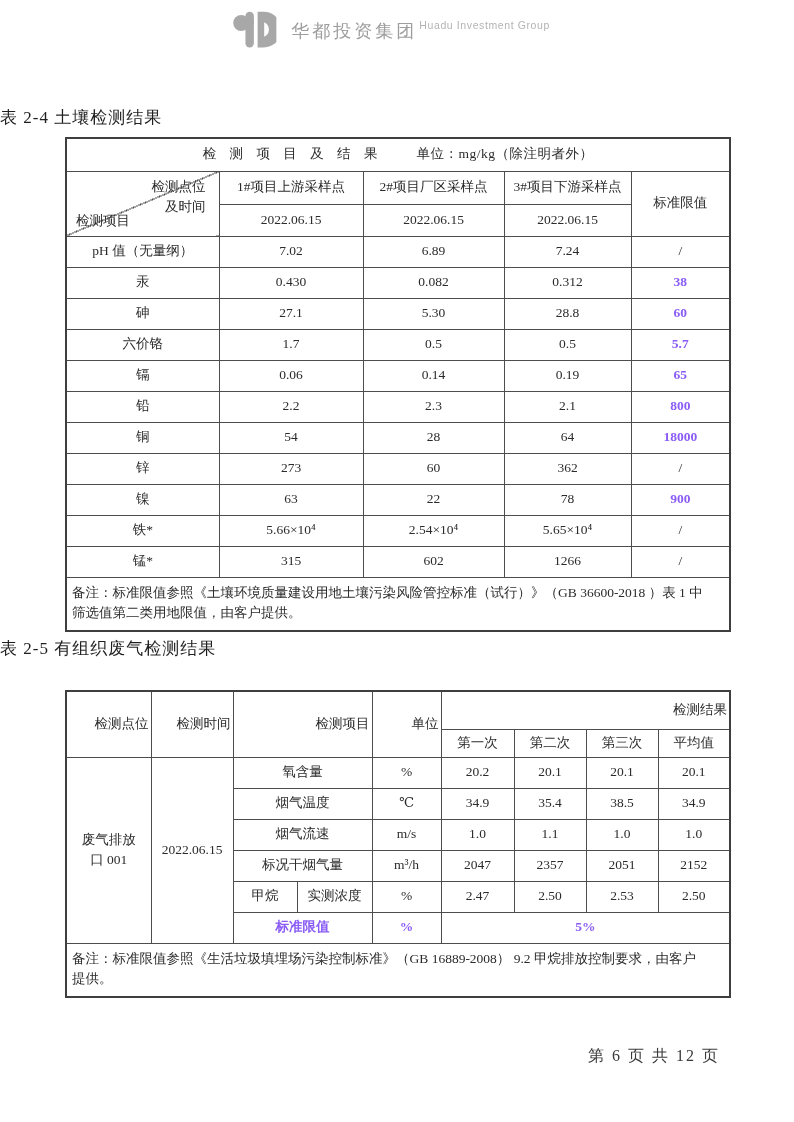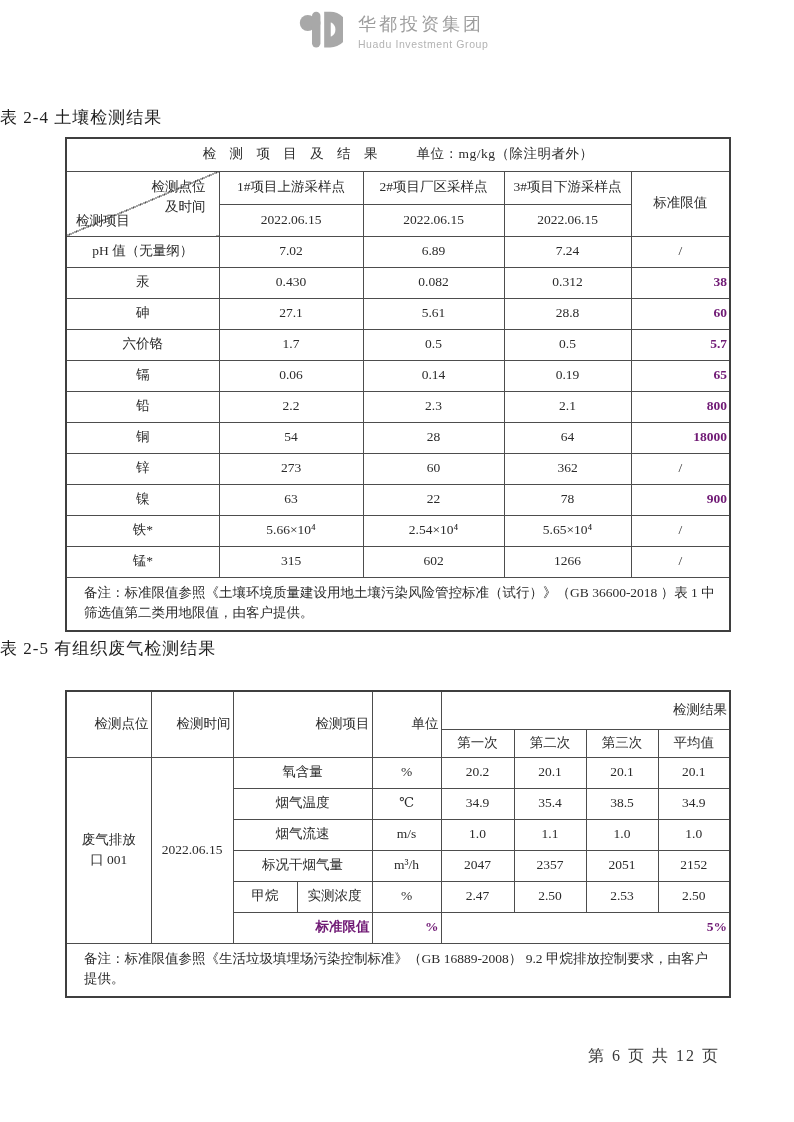--- a/index.html
+++ b/index.html
@@ -11,21 +11,21 @@
     font-family:"Liberation Serif","DejaVu Serif",serif;
     color:#2b2b2b;
     overflow:hidden;
   }
 
   
   .logo {
     position:absolute; top:8px; left:50%; transform:translateX(-52%);
     display:flex; align-items:center; gap:15px;
   }
-  .logo-text { display:flex; flex-direction:column; gap:2px; }
+  .logo-text { display:flex; gap:2px; }
   .logo-cn {
     font-family:"Liberation Sans","DejaVu Sans",sans-serif;
     font-size:18px; color:#9d9d9d; letter-spacing:3px;
   }
   .logo-en {
     font-family:"Liberation Sans","DejaVu Sans",sans-serif;
     font-size:10.5px; color:#b3b3b3; letter-spacing:0.6px;
   }
 
   
@@ -44,27 +44,27 @@
   }
   #table-soil { top:137px; }
   #table-gas  { top:690px; }
   td {
     border:1px solid #4d4d4d;
     text-align:center; vertical-align:middle;
     padding:0 2px;
     line-height:1.25;
   }
   table { border:2px solid #3f3f3f; }
-  .b { font-weight:bold; color:#701a75;text-align:right; }
+  .b { font-weight:bold; color:#8b5cf6; }
   tr.h1 td { height:33px; letter-spacing:0.5px; }
   tr.h2 td { height:33px; }
   tr.h3 td { height:32px; }
   tr.dr td { height:31px; }
   td.note {
-    text-align:left; padding:5px 9px 6px 17px;
+    text-align:left; padding:5px 9px 6px 5px;
     font-size:13.5px; line-height:1.55; height:auto;
   }
   .hsp { display:inline-block; width:34px; }
 
   
   td.corner {
     position:relative; padding:0;
     background-image:linear-gradient(to bottom right,
       transparent 49.55%, #4d4d4d 49.55%, #4d4d4d 50.45%, transparent 50.45%);
   }
@@ -153,21 +153,21 @@
       <tr class="dr">
         <td>汞</td>
         <td>0.430</td>
         <td>0.082</td>
         <td>0.312</td>
         <td class="b">38</td>
       </tr>
       <tr class="dr">
         <td>砷</td>
         <td>27.1</td>
-        <td>5.61</td>
+        <td>5.30</td>
         <td>28.8</td>
         <td class="b">60</td>
       </tr>
       <tr class="dr">
         <td>六价铬</td>
         <td>1.7</td>
         <td>0.5</td>
         <td>0.5</td>
         <td class="b">5.7</td>
       </tr>

